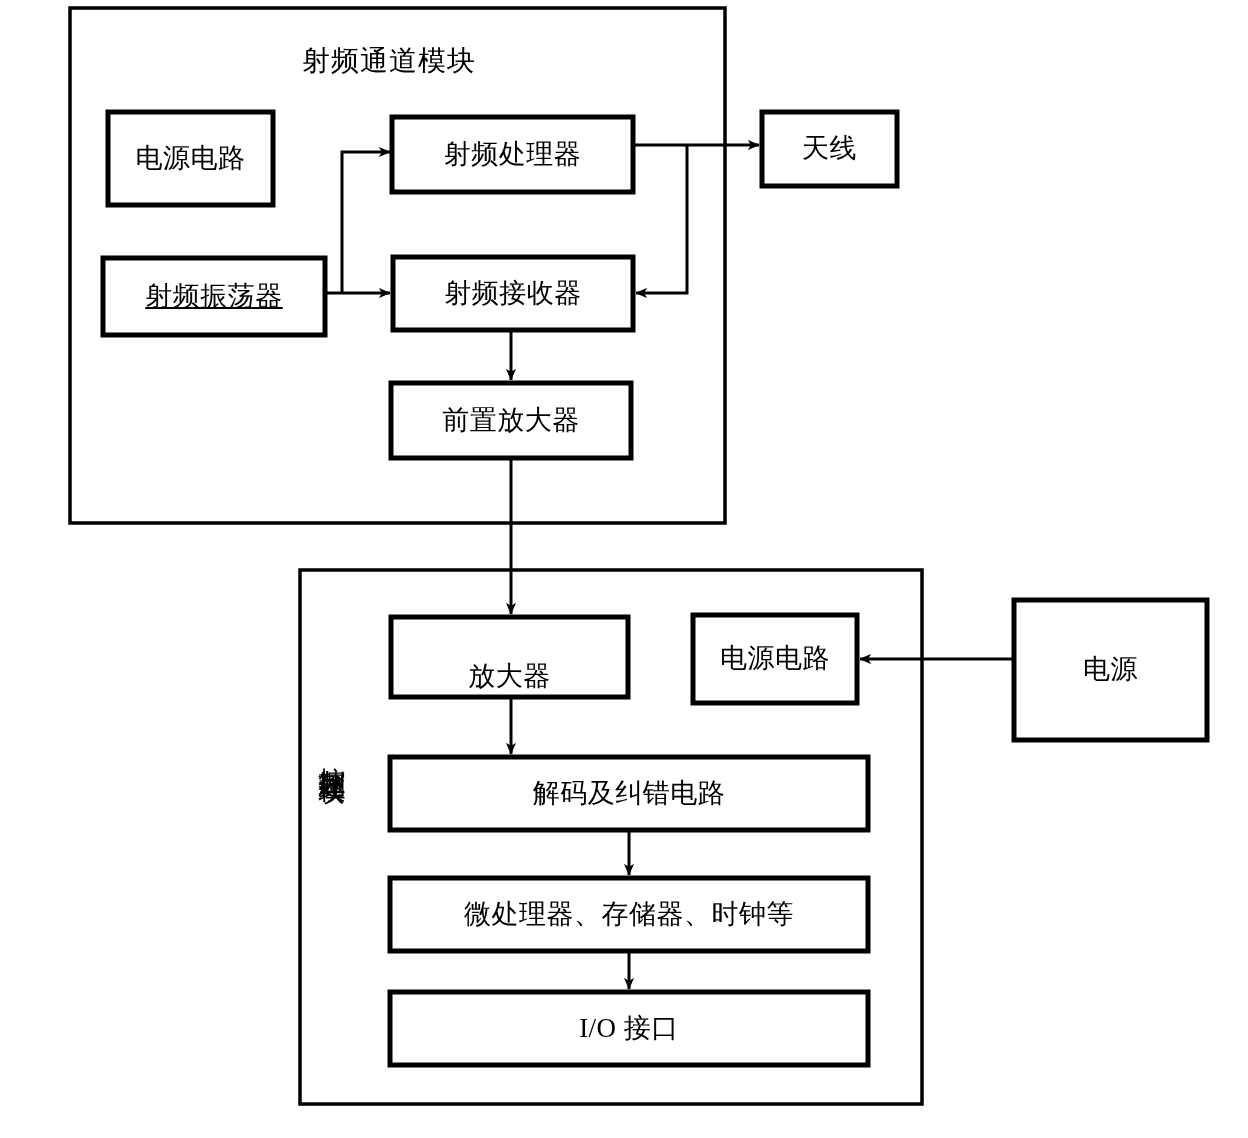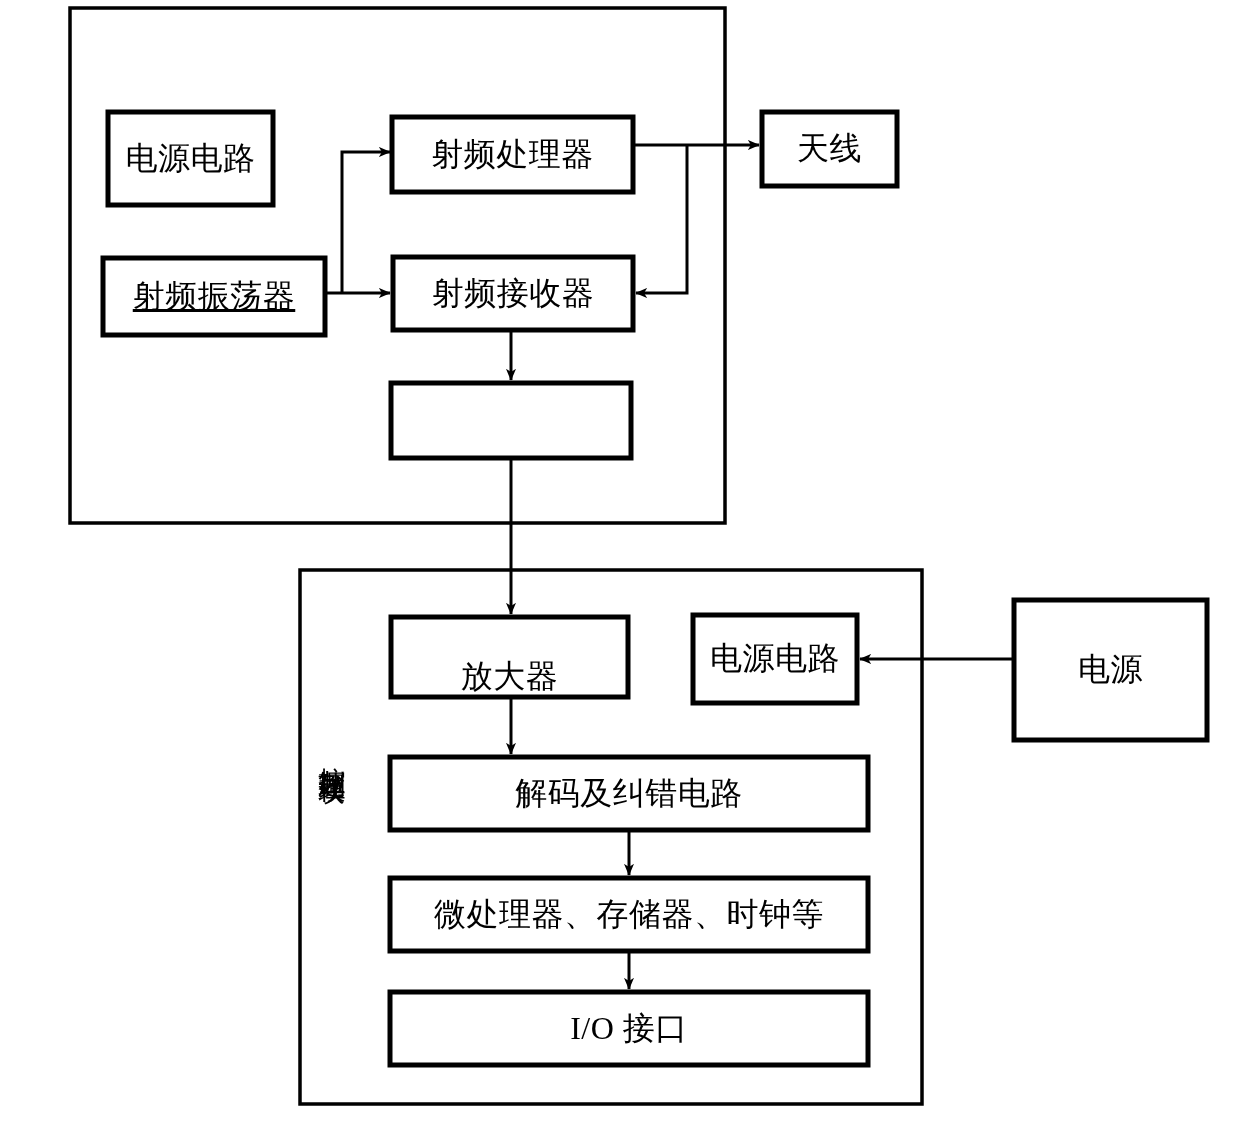--- a/index.html
+++ b/index.html
@@ -32,21 +32,21 @@
   .module-title-vertical {
     position: absolute;
     color: #000000;
     pointer-events: none;
     white-space: nowrap;
   }
   .box-label {
     display: flex;
     align-items: center;
     justify-content: center;
-    font-size: 32px;
+    font-size: 27px;
     line-height: 1.1;
     letter-spacing: 0.5px;
   }
   .module-title {
     font-size: 28px;
     letter-spacing: 1px;
   }
   .module-title-vertical {
     font-size: 27px;
     writing-mode: vertical-rl;
@@ -132,33 +132,35 @@
 
     <rect x="1014" y="600" width="193" height="140" fill="#fff" stroke="#000" stroke-width="5"></rect>
 
     <rect x="390" y="757" width="478" height="73" fill="#fff" stroke="#000" stroke-width="5"></rect>
 
     <rect x="390" y="878" width="478" height="73" fill="#fff" stroke="#000" stroke-width="5"></rect>
 
     <rect x="390" y="992" width="478" height="73" fill="#fff" stroke="#000" stroke-width="5"></rect>
   </svg>
 
+  <div class="module-title" style="left:302px; top:42px;">射频通道模块</div>
 
   <div class="module-title-vertical" style="left:318px; top:746px;">控制处理模块</div>
 
   <div class="box-label" style="left:108px; top:112px; width:165px; height:93px;">电源电路</div>
 
   <div class="box-label" style="left:392px; top:117px; width:241px; height:75px;">射频处理器</div>
 
   <div class="box-label" style="left:762px; top:112px; width:135px; height:74px;">天线</div>
 
   <div class="box-label" style="left:103px; top:258px; width:222px; height:77px;text-decoration:underline;">射频振荡器</div>
 
   <div class="box-label" style="left:393px; top:257px; width:240px; height:73px;">射频接收器</div>
 
+  <div class="box-label" style="left:391px; top:383px; width:240px; height:75px;">前置放大器</div>
 
   <div class="box-label" style="left:391px; top:637px; width:237px; height:80px;">放大器</div>
 
   <div class="box-label" style="left:693px; top:615px; width:164px; height:88px;">电源电路</div>
 
   <div class="box-label" style="left:1014px; top:600px; width:193px; height:140px;">电源</div>
 
   <div class="box-label" style="left:390px; top:757px; width:478px; height:73px;text-align:right;">解码及纠错电路</div>
 
   <div class="box-label" style="left:390px; top:878px; width:478px; height:73px;">微处理器、存储器、时钟等</div>

